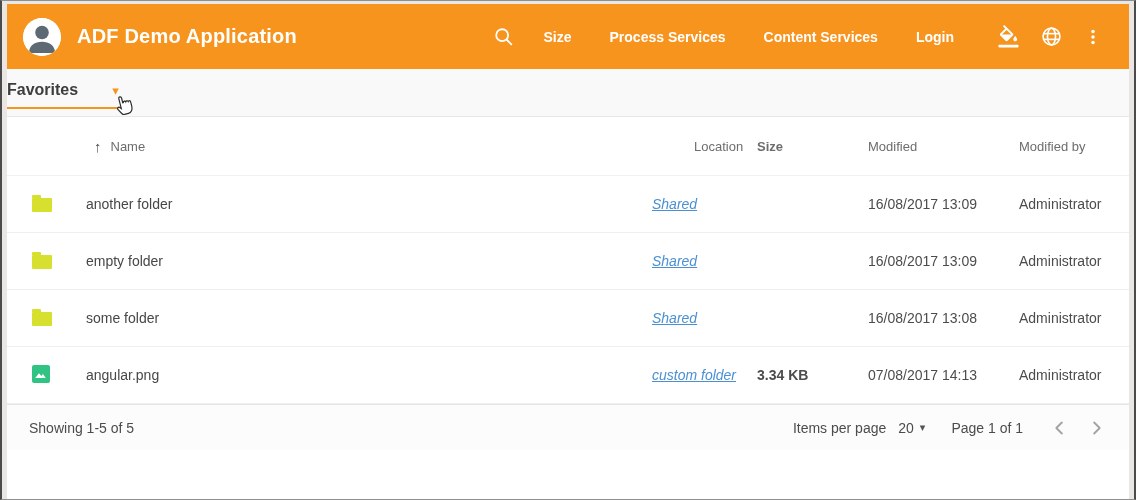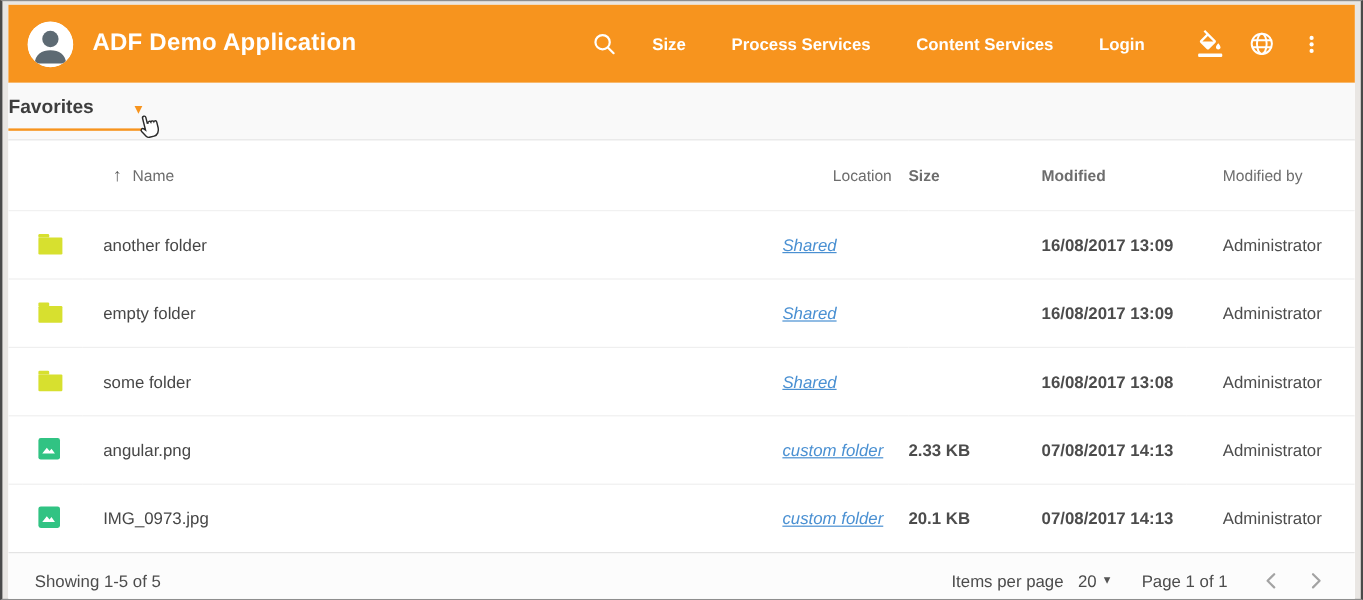--- a/index.html
+++ b/index.html
@@ -30,21 +30,21 @@
   .content{flex:1;background:#fff;display:flex;flex-direction:column;overflow:hidden;}
   table{width:100%;border-collapse:collapse;table-layout:fixed;}
   col.c-icon{width:62px;} col.c-loc{width:112px;} col.c-size{width:78px;} col.c-mod{width:154px;} col.c-by{width:140px;}
   th{font-size:13px;font-weight:400;color:#6d6d6d;height:58px;text-align:left;border-bottom:1px solid #f1f1f1;padding:0;}
   td{font-size:14px;color:#4c4c4c;height:56px;border-bottom:1px solid #efefef;padding:0;white-space:nowrap;overflow:hidden;}
   tr.last td{border-bottom:none;}
   .th-name{display:flex;align-items:center;gap:9px;padding-left:25px;}
   .sort-arrow{font-size:15px;color:#555;}
   th.h-loc{padding-left:49px;}
   th.h-size,td.c-size{text-align:left;font-weight:bold;}
-  th.h-mod,td.c-mod{padding-left:33px;font-weight:bold;}
+  th.h-mod,td.c-mod{padding-left:33px;}
   th.h-by,td.c-by{padding-left:30px;}
   td.c-name{padding-left:17px;color:#474747;}
   td.c-loc{padding-left:7px;font-style:italic;}
   .icon-cell{padding-left:25px;}
   a.loc-link{color:#4a90d2;text-decoration:underline;cursor:pointer;}
   .folder-icon{width:20px;height:14px;background:#d7e02f;border-radius:1px;position:relative;display:inline-block;margin-top:4px;}
   .folder-icon::before{content:"";position:absolute;top:-3px;left:0;width:9px;height:3px;background:#d7e02f;border-radius:1px 1px 0 0;}
   .image-icon{width:18px;height:18px;background:#31c383;border-radius:2px;display:inline-flex;align-items:flex-end;justify-content:center;}
 
   
@@ -176,35 +176,21 @@
           <tr>
             <td class="icon-cell">
               <span class="image-icon">
                 <svg width="18" height="18" viewBox="0 0 18 18">
                     <path d="M3.2 13 7 8.2l2.3 2.7 1.6-2 2.9 4.1z" fill="#ffffff"></path>
                   </svg>
               </span>
             </td>
             <td class="c-name">angular.png</td>
             <td class="c-loc"><a class="loc-link">custom folder</a></td>
-            <td class="c-size">2.33 KB</td>
-            <td class="c-mod">07/08/2017 14:13</td>
-            <td class="c-by">Administrator</td>
-          </tr>
-          <tr class="last">
-            <td class="icon-cell">
-              <span class="image-icon">
-                <svg width="18" height="18" viewBox="0 0 18 18">
-                    <path d="M3.2 13 7 8.2l2.3 2.7 1.6-2 2.9 4.1z" fill="#ffffff"></path>
-                  </svg>
-              </span>
-            </td>
-            <td class="c-name">IMG_0973.jpg</td>
-            <td class="c-loc"><a class="loc-link">custom folder</a></td>
-            <td class="c-size">20.1 KB</td>
+            <td class="c-size">3.34 KB</td>
             <td class="c-mod">07/08/2017 14:13</td>
             <td class="c-by">Administrator</td>
           </tr>
         </tbody>
       </table>
 
       <div class="footer">
         <span>Showing 1-5 of 5</span>
         <div class="pager">
           <div class="per-page">

